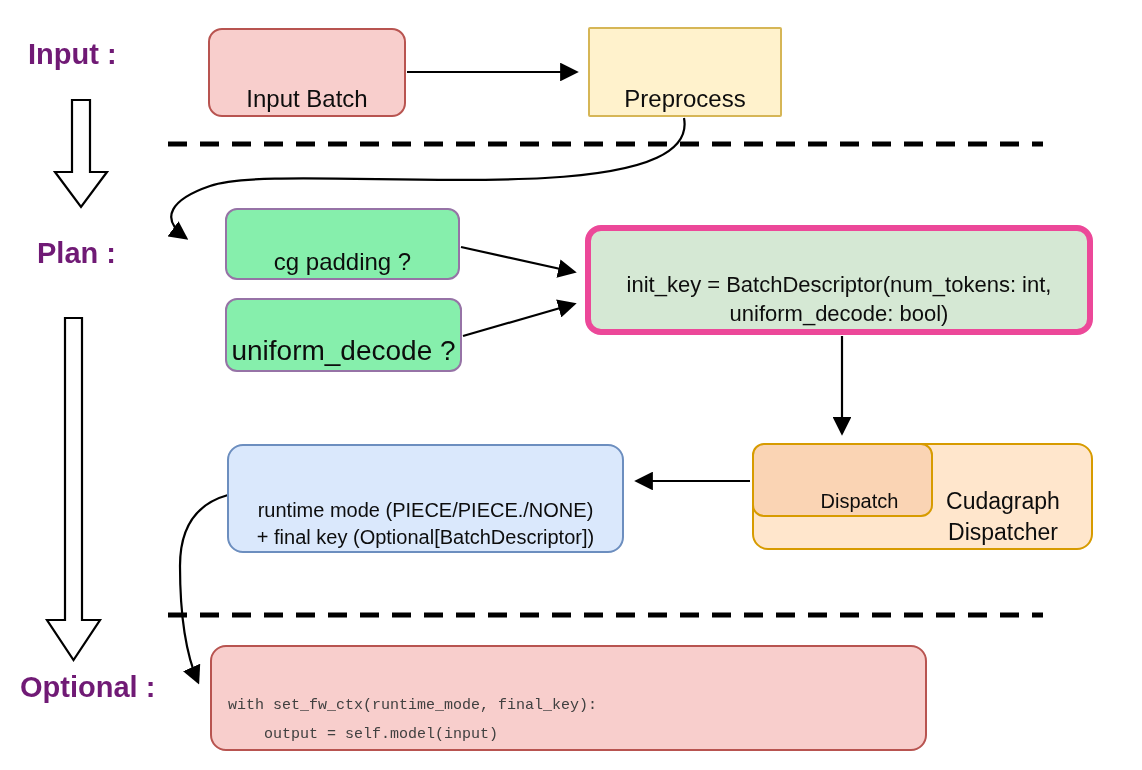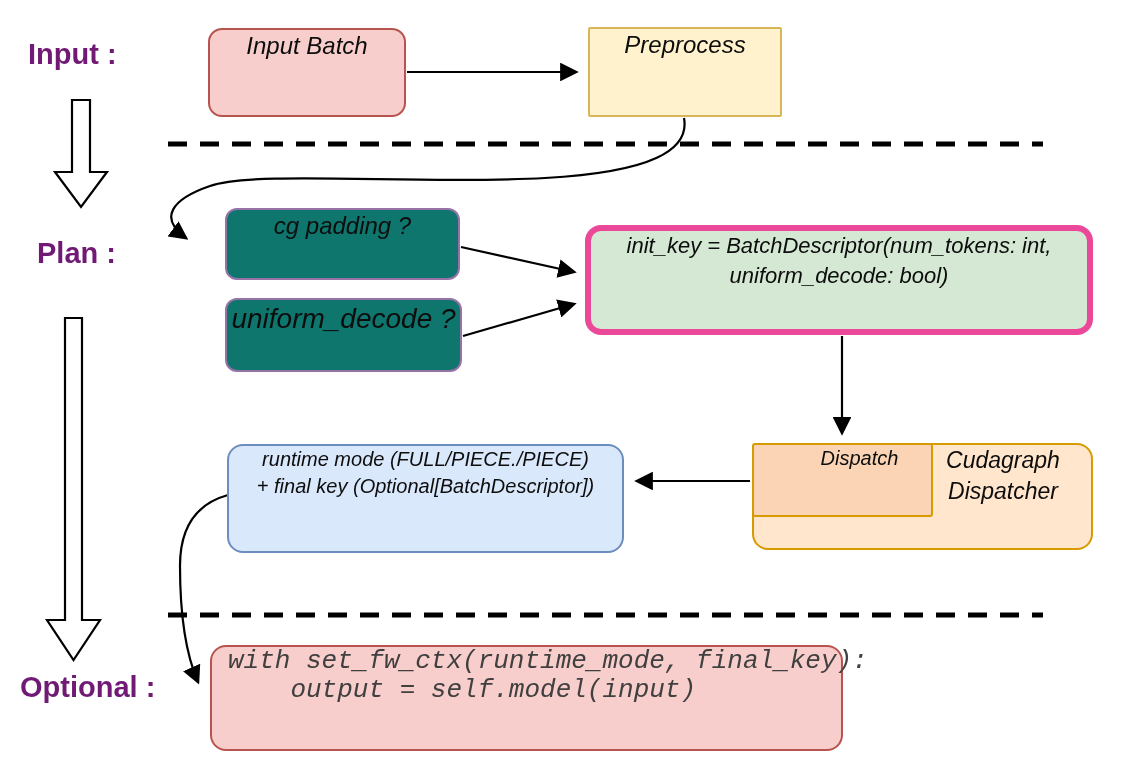--- a/index.html
+++ b/index.html
@@ -28,48 +28,47 @@
     color: #701a75;
     line-height: 1;
     white-space: nowrap;
   }
   .node {
     position: absolute;
     box-sizing: border-box;
     display: flex;
     flex-direction: column;
     align-items: center;
-    justify-content: flex-start;
+    justify-content: flex-end;
     text-align: center;
     color: #0d0d0d;
     line-height: 1.35;
-    font-style: italic;
   }
   .node-red    { background: #f8cecc; border: 2px solid #b85450; }
   .node-yellow { background: #fff2cc; border: 2px solid #d6b656; }
-  .node-purple { background: #0f766e; border: 2px solid #9673a6; }
+  .node-purple { background: #86efac; border: 2px solid #9673a6; }
   .node-green  { background: #d5e8d4; border: 6px solid #ec4899; }
   .node-blue   { background: #dae8fc; border: 2px solid #6c8ebf; }
   .node-orange-outer { background: #ffe6cc; border: 2px solid #d79b00; }
   .node-orange-inner { background: #fad4b4; border: 2px solid #d79b00; }
 
   #node-input-batch     { left: 208px; top: 28px;  width: 198px; height: 89px;  border-radius: 14px; font-size: 24px; }
   #node-preprocess      { left: 588px; top: 27px;  width: 194px; height: 90px;  border-radius: 2px; font-size: 24px; }
   #node-cg-padding      { left: 225px; top: 208px; width: 235px; height: 72px;  border-radius: 12px; font-size: 24px; }
   #node-uniform-decode  { left: 225px; top: 298px; width: 237px; height: 74px;  border-radius: 12px; font-size: 28px; }
   #node-init-key        { left: 585px; top: 225px; width: 508px; height: 110px; border-radius: 16px; font-size: 22px; }
   #node-dispatcher      { left: 752px; top: 443px; width: 341px; height: 107px; border-radius: 16px; font-size: 23px;
                           align-items: flex-end; }
   #node-dispatcher .dispatcher-text { width: 176px; text-align: center; }
-  #node-dispatch        { left: 752px; top: 443px; width: 181px; height: 74px;  border-radius: 3px; font-size: 20px; padding-left: 34px; }
+  #node-dispatch        { left: 752px; top: 443px; width: 181px; height: 74px;  border-radius: 12px; font-size: 20px; padding-left: 34px; }
   #node-runtime-mode    { left: 227px; top: 444px; width: 397px; height: 109px; border-radius: 16px; font-size: 20px; }
-  #node-execute-code    { left: 210px; top: 645px; width: 633px; height: 106px; border-radius: 16px;
+  #node-execute-code    { left: 210px; top: 645px; width: 717px; height: 106px; border-radius: 16px;
                           align-items: flex-start; padding-left: 16px;
                           font-family: "Liberation Mono", monospace;
-                          font-size: 26px; color: #404040; line-height: 29px; text-align: left; }
+                          font-size: 15px; color: #404040; line-height: 29px; text-align: left; }
   .pre-line { white-space: pre; }
 
   #label-input   { left: 28px;  top: 40px;  }
   #label-plan    { left: 37px;  top: 239px; }
   #label-execute { left: 20px;  top: 673px; }
 </style>
 </head>
 <body>
 
 <div id="canvas">
@@ -131,21 +130,21 @@
       <div>Cudagraph</div>
       <div>Dispatcher</div>
     </div>
   </div>
 
   <div class="node node-orange-inner" id="node-dispatch">
     <span>Dispatch</span>
   </div>
 
   <div class="node node-blue" id="node-runtime-mode">
-    <span>runtime mode (FULL/PIECE./PIECE)</span>
+    <span>runtime mode (PIECE/PIECE./NONE)</span>
     <span>+ final key (Optional[BatchDescriptor])</span>
   </div>
 
   <div class="node node-red" id="node-execute-code">
     <span class="pre-line">with set_fw_ctx(runtime_mode, final_key):</span>
     <span class="pre-line">    output = self.model(input)</span>
   </div>
 
 </div>
 

